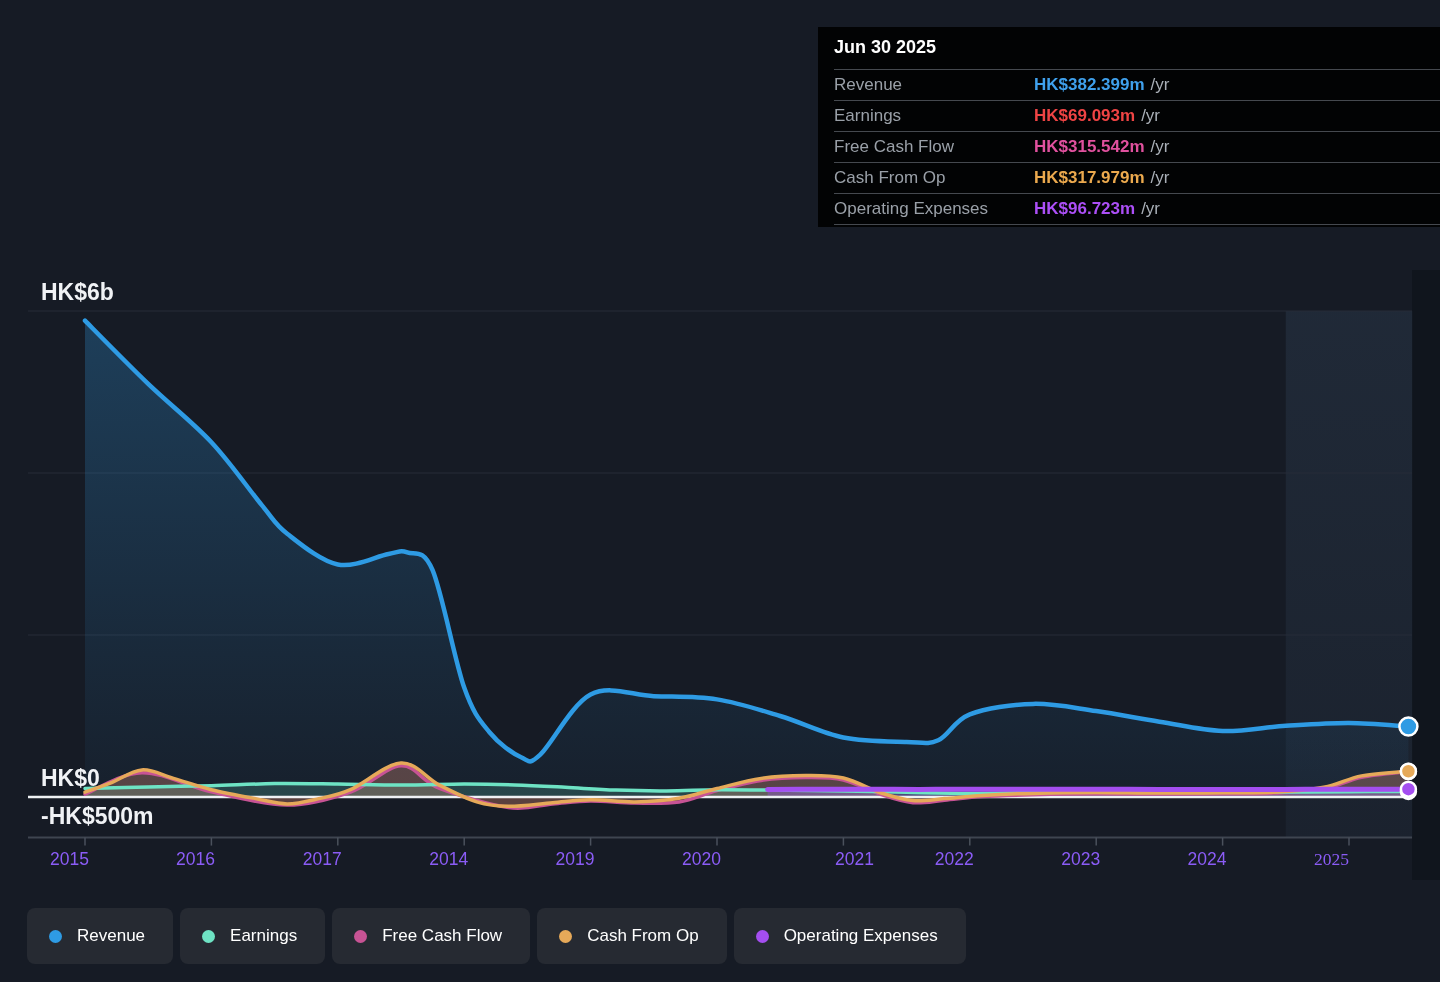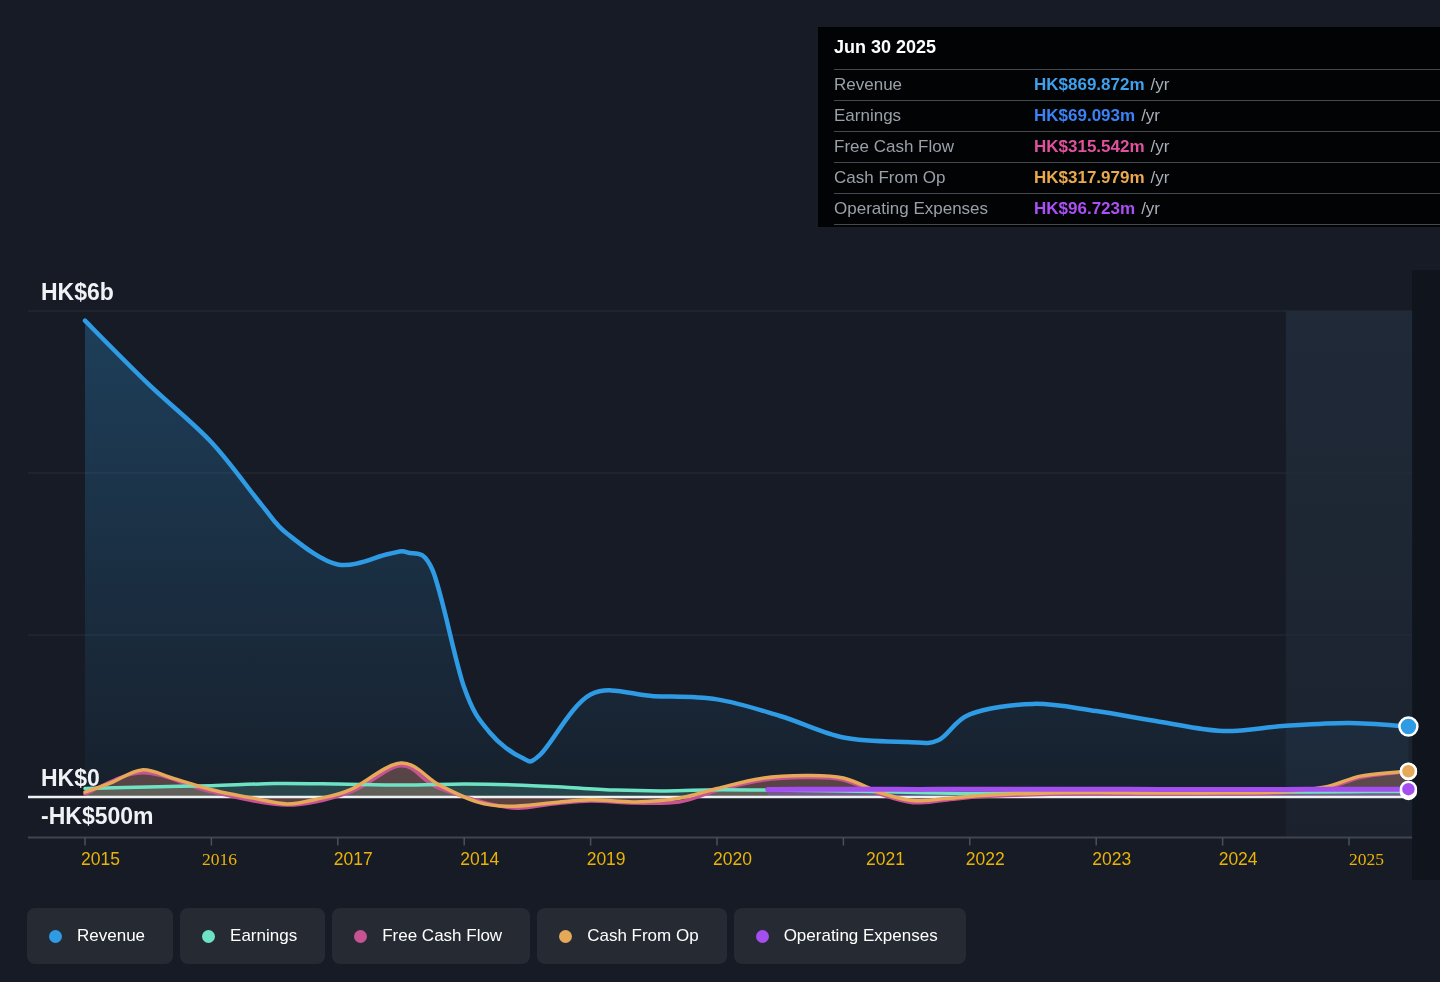--- a/index.html
+++ b/index.html
@@ -1,21 +1,21 @@
 <!DOCTYPE html>
 <html><head>
 <meta charset="utf-8">
 <style>
   html,body{margin:0;padding:0;background:#161b25;}
   .page{position:relative;width:1440px;height:982px;background:#161b25;overflow:hidden;
         font-family:"Liberation Sans","DejaVu Sans",sans-serif;}
   #chart-svg{position:absolute;left:0;top:0;}
   .ylab{position:absolute;left:41px;font-size:23px;font-weight:700;color:#f0f2f5;line-height:20px;}
-  .xlab{position:absolute;top:849px;width:70px;margin-left:-35px;text-align:right;
-        font-size:17.5px;font-weight:500;color:#eab308;}
+  .xlab{position:absolute;top:849px;width:70px;margin-left:-35px;text-align:left;
+        font-size:17.5px;font-weight:500;color:#8b5cf6;}
   
   .tooltip{position:absolute;left:818px;top:27px;width:674px;box-sizing:border-box;
            background:#020304;padding:4px 16px 2px 16px;}
   .tt-title{font-size:18px;font-weight:700;color:#ffffff;padding:6px 0 11px 0;}
   .tt-row{display:flex;align-items:center;height:30px;border-top:1px solid #45494f;font-size:17px;}
   .tt-row.no-sep{border-top:none;}
   .tt-row.last{border-bottom:1px solid #45494f;}
   .tt-label{width:200px;color:#9aa0a8;flex:none;}
   .tt-value{font-weight:700;}
   .tt-suffix{color:#a9afb7;font-weight:400;margin-left:6px;}
@@ -76,43 +76,43 @@
       <circle cx="1408.4080000000035" cy="789.1673" r="7.5" fill="#a44ef0" stroke="#ffffff" stroke-width="2.5"></circle>
       <circle cx="1408.4080000000035" cy="726.53" r="9" fill="#2e9be4" stroke="#ffffff" stroke-width="2.5"></circle>
     </svg>
 
   <div class="ylab" id="ylab-0" style="top: 282px;">HK$6b</div>
   <div class="ylab" id="ylab-1" style="top: 768px;">HK$0</div>
   <div class="ylab" id="ylab-2" style="top: 806px;">-HK$500m</div>
 
   <div id="x-axis-labels">
       <span class="xlab" style="left: 85px;">2015</span>
-      <span class="xlab" style="left: 202px; font-family: Liberation Serif, serif;">2016</span>
+      <span class="xlab" style="left: 211px;">2016</span>
       <span class="xlab" style="left: 337.8px;">2017</span>
       <span class="xlab" style="left: 464.2px;">2014</span>
       <span class="xlab" style="left: 590.6px;">2019</span>
       <span class="xlab" style="left: 717px;">2020</span>
       <span class="xlab" style="left: 870px;">2021</span>
       <span class="xlab" style="left: 969.8px;">2022</span>
       <span class="xlab" style="left: 1096.2px;">2023</span>
       <span class="xlab" style="left: 1222.6px;">2024</span>
       <span class="xlab" style="left: 1349px; font-family: Liberation Serif, serif;">2025</span>
     </div>
 
   <div class="tooltip">
     <div class="tt-title">Jun 30 2025</div>
 
     <div class="tt-row">
       <span class="tt-label">Revenue</span>
-      <span class="tt-value" style="color: rgb(63, 160, 236);">HK$869.872m</span>
+      <span class="tt-value" style="color: rgb(63, 160, 236);">HK$382.399m</span>
       <span class="tt-suffix">/yr</span>
     </div>
     <div class="tt-row">
       <span class="tt-label">Earnings</span>
-      <span class="tt-value" style="color: #3b82f6;">HK$69.093m</span>
+      <span class="tt-value" style="color: #ef4444;">HK$69.093m</span>
       <span class="tt-suffix">/yr</span>
     </div>
     <div class="tt-row">
       <span class="tt-label">Free Cash Flow</span>
       <span class="tt-value" style="color: rgb(224, 81, 158);">HK$315.542m</span>
       <span class="tt-suffix">/yr</span>
     </div>
     <div class="tt-row">
       <span class="tt-label">Cash From Op</span>
       <span class="tt-value" style="color: rgb(235, 169, 78);">HK$317.979m</span>

